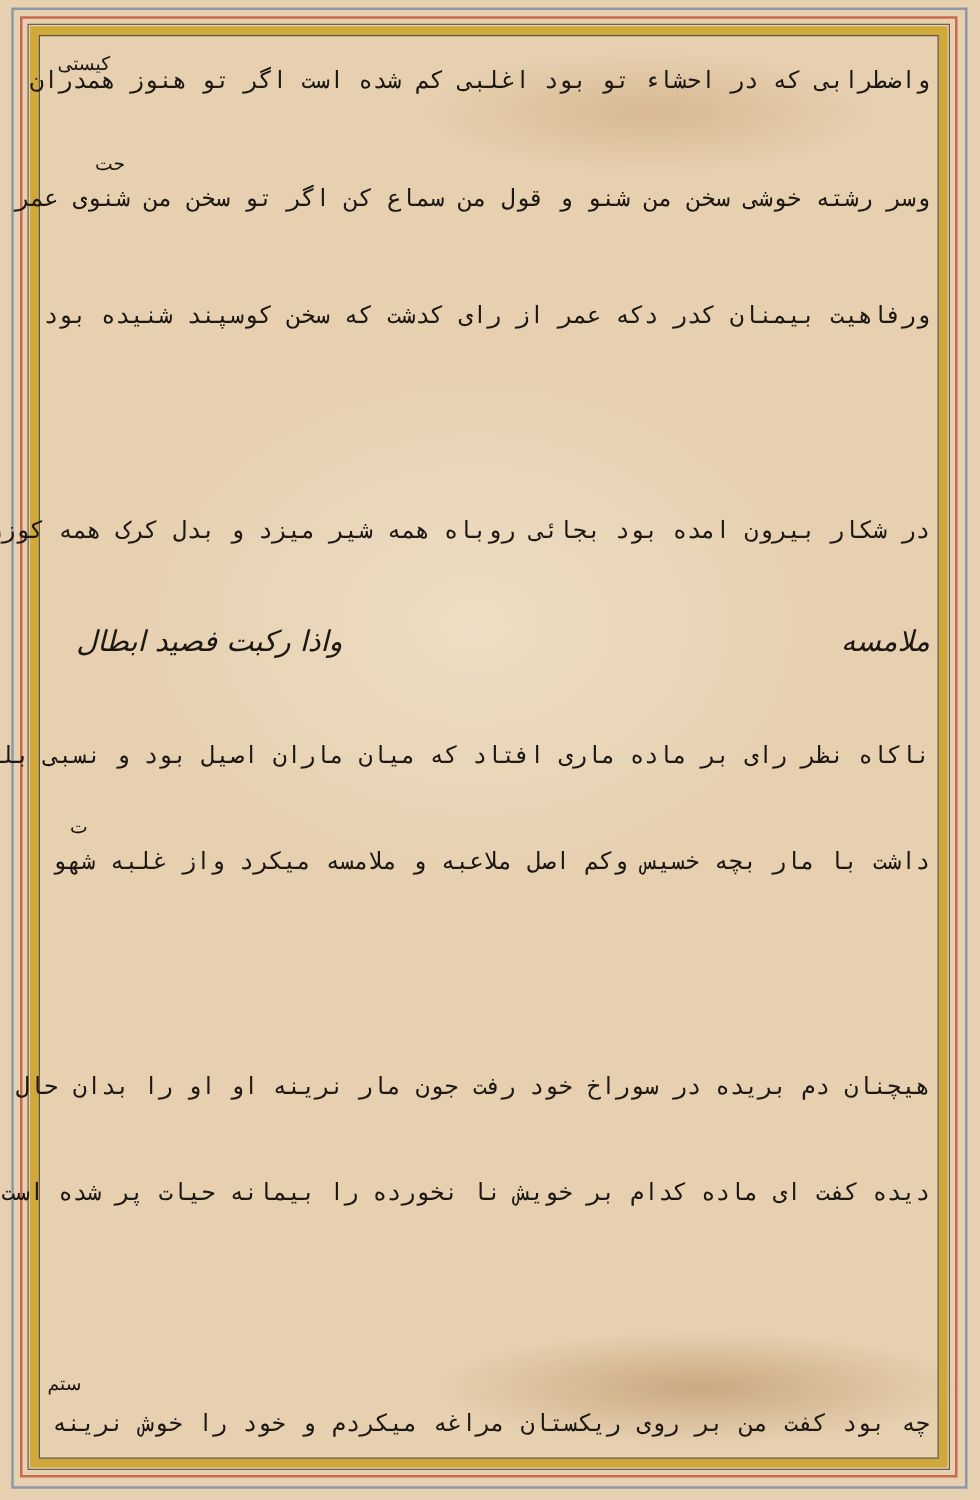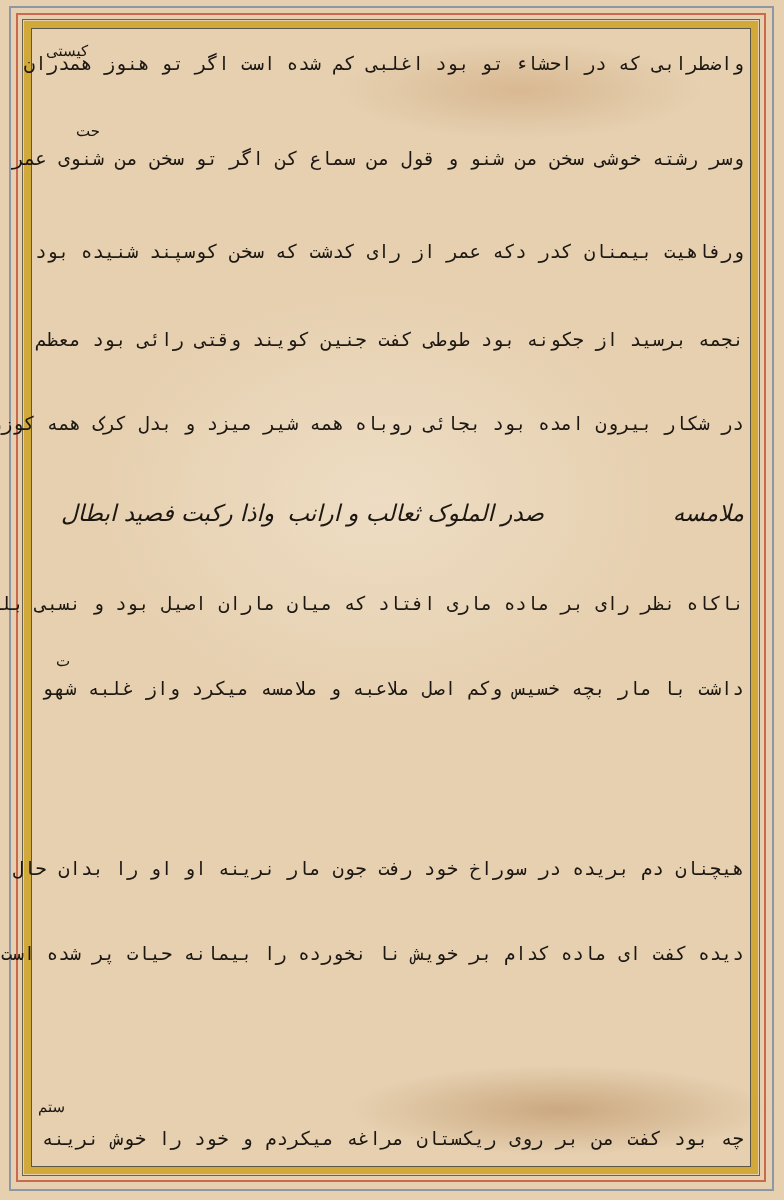--- a/index.html
+++ b/index.html
@@ -61,27 +61,25 @@
 
   <div class="text-block">
     <span class="interlinear" style="left:10px; top:12px;">کیستی</span>
     <div class="line" style="top:20px;">واضطرابی که در احشاء تو بود اغلبی کم شده است اگر تو هنوز همدران</div>
 
     <span class="interlinear" style="left:40px; top:92px;">حت</span>
     <div class="line" style="top:115px;">وسر رشته خوشی سخن من شنو و قول من سماع کن اگر تو سخن من شنوی عمر تو در را</div>
 
     <div class="line" style="top:208px;">ورفاهیت بیمنان کدر دکه عمر از رای کدشت که سخن کوسپند شنیده بود</div>
 
-    <div class="line" style="top:296px;">نجمه برسید از جکونه بود طوطی کفت جنین کویند وقتی رائی بود معظم</div>
 
     <div class="line" style="top:380px;">در شکار بیرون امده بود بجائی روباه همه شیر میزد و بدل کرک همه کوزن می</div>
 
     <div class="verse-row" style="top:470px;">
       <span style="right:0;">ملامسه</span>
-      <span style="right:200px;">صدر الملوک ثعالب و ارانب</span>
       <span style="right:470px;">واذا رکبت فصید ابطال</span>
     </div>
 
     <div class="line" style="top:560px;">ناکاه نظر رای بر ماده ماری افتاد که میان ماران اصیل بود و نسبی بلند</div>
 
     <span class="interlinear" style="left:20px; top:622px;">ت</span>
     <div class="line" style="top:645px;">داشت با مار بچه خسیس وکم اصل ملاعبه و ملامسه میکرد واز غلبه شهو</div>
 
 
     <div class="line" style="top:825px;">هیچنان دم بریده در سوراخ خود رفت جون مار نرینه او او را بدان حال</div>

